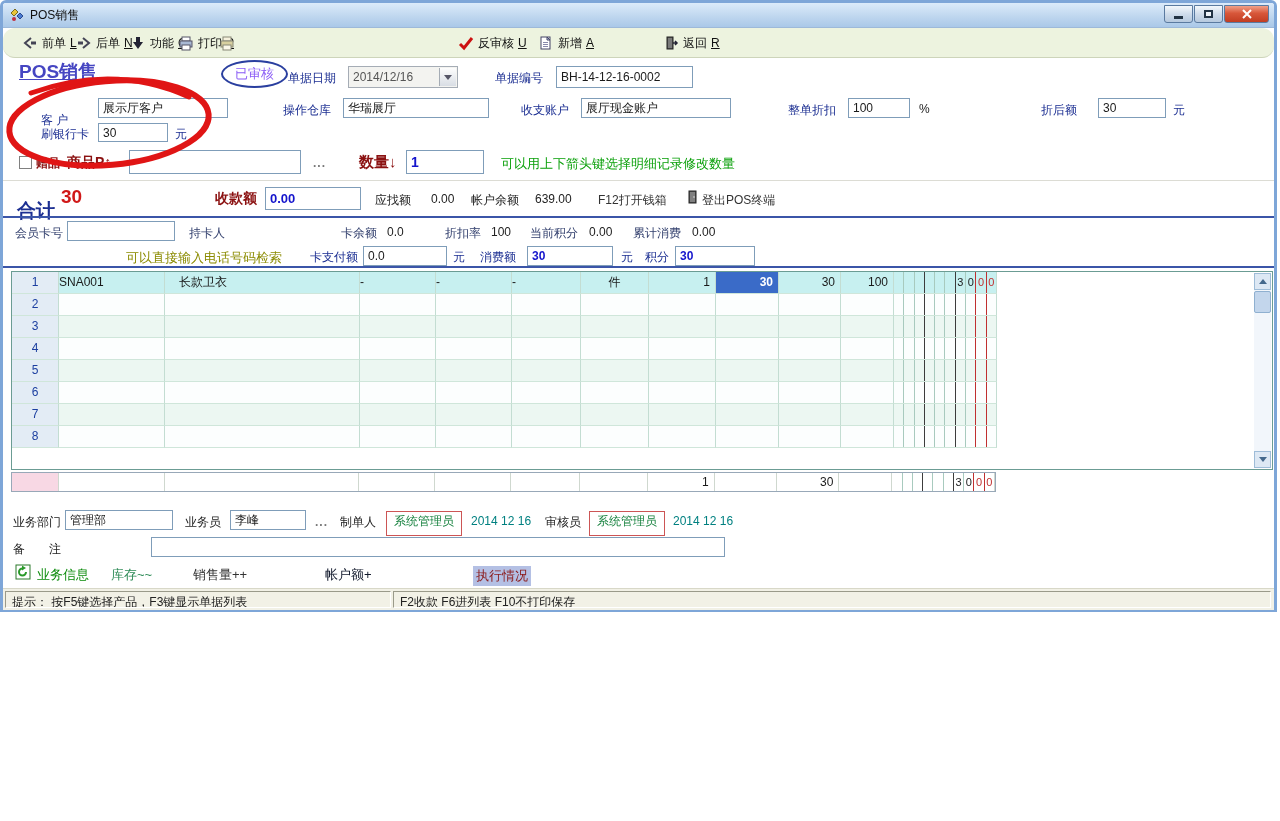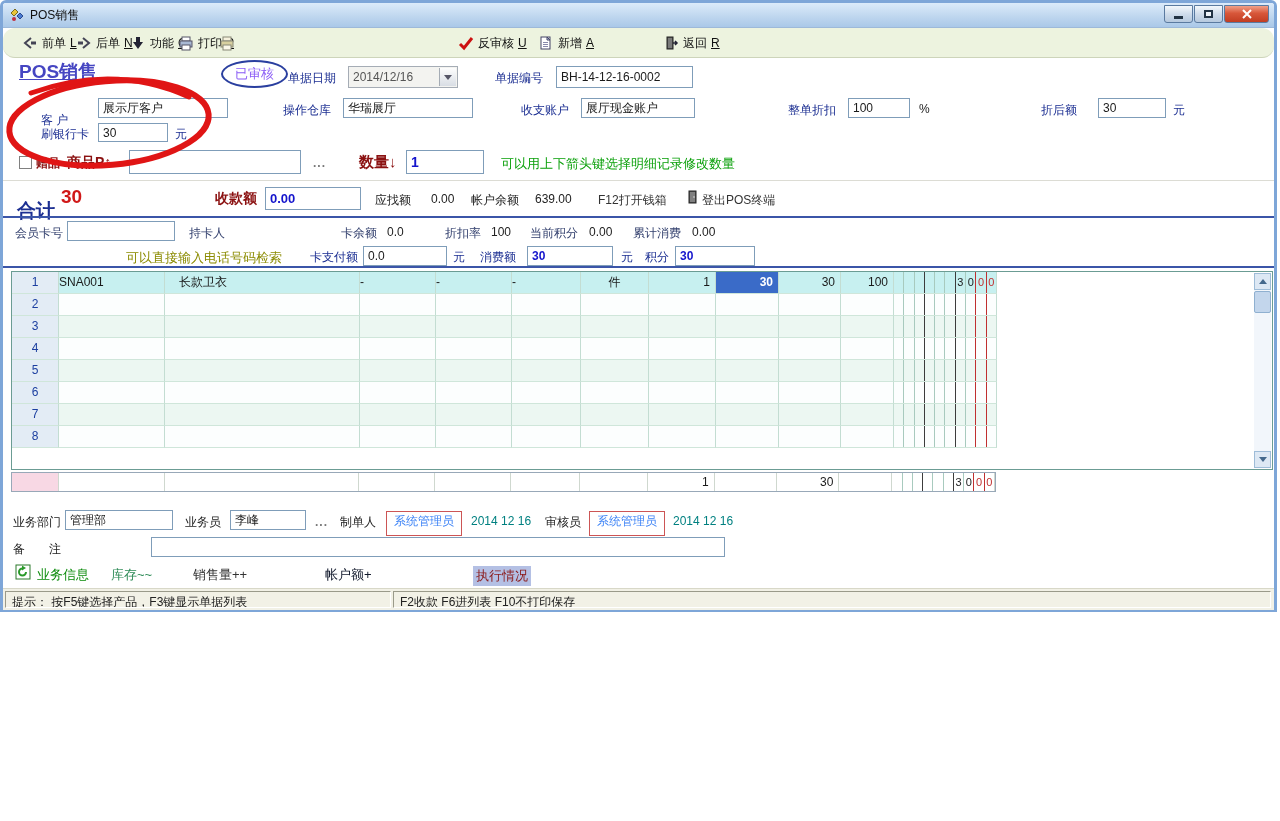--- a/index.html
+++ b/index.html
@@ -54,21 +54,21 @@
 
   .cb { position:absolute; left:16px; top:153px; width:13px; height:13px;
     border:1px solid #808080; background:#fff; }
 
   .hline { position:absolute; left:0; right:0; height:2px; background:#3b55a8; }
   .divider { position:absolute; left:0; right:0; height:1px; background:#dcdcd4; }
 
   .tip-green { position:absolute; color:#0aa00a; font-size:13px; }
   .tip-olive { position:absolute; color:#8b8b00; font-size:13px; }
   .teal { color:#008080; }
-  .redbox { position:absolute; height:25px; border:1px solid #cc5555; color:#3b82f6;
+  .redbox { position:absolute; height:25px; border:1px solid #cc5555; color:#15803d;
     font-size:12px; text-align:center; padding-top:1px; background:#fff; }
 
   
   .grid { position:absolute; left:8px; top:268px; width:1262px; height:199px;
     border:1px solid #6b9c94; background:#fff; }
   .g-row, .g-head { display:flex; width:100%; }
   .g-head { height:21px; }
   .g-row { height:22px; }
   .gc { border-right:1px solid #c3ddd2; border-bottom:1px solid #cfe6da;
     font-size:12px; line-height:20px; overflow:hidden; white-space:nowrap; }
@@ -242,23 +242,23 @@
       <span class="combo-btn">
           <span class="tri-down"></span>
         </span>
     </span>
     <span class="lbl" style="left:492px; top:67px">单据编号</span>
     <input class="inp" style="left: 553px; top: 63px; width: 137px; height: 22px;" readonly="" value="BH-14-12-16-0002">
 
     <span class="lbl" style="left:38px; top:109px">客 户</span>
     <input class="inp" style="left: 95px; top: 95px; width: 130px;" readonly="" value="展示厅客户">
     <span class="lbl" style="left:280px; top:99px">操作仓库</span>
-    <input class="inp" style="left: 340px; top: 95px; width: 130px; font-family: Liberation Mono, monospace;" readonly="" value="华瑞展厅">
+    <input class="inp" style="left: 340px; top: 95px; width: 146px; font-family: Liberation Mono, monospace;" readonly="" value="华瑞展厅">
     <span class="lbl" style="left:518px; top:99px">收支账户</span>
-    <input class="inp" style="left: 578px; top: 95px; width: 114px;" readonly="" value="展厅现金账户">
+    <input class="inp" style="left: 578px; top: 95px; width: 150px;" readonly="" value="展厅现金账户">
     <span class="lbl" style="left:785px; top:99px">整单折扣</span>
     <input class="inp" style="left: 845px; top: 95px; width: 62px;" readonly="" value="100">
     <span class="lblk" style="left:916px; top:99px">%</span>
     <span class="lbl" style="left:1038px; top:99px">折后额</span>
     <input class="inp" style="left: 1095px; top: 95px; width: 68px;" readonly="" value="30">
     <span class="lbl" style="left:1170px; top:99px">元</span>
 
     <span class="lbl" style="left:38px; top:123px">刷银行卡</span>
     <input class="inp" style="left: 95px; top: 120px; width: 70px; height: 19px;" readonly="" value="30">
     <span class="lbl" style="left:172px; top:123px">元</span>

